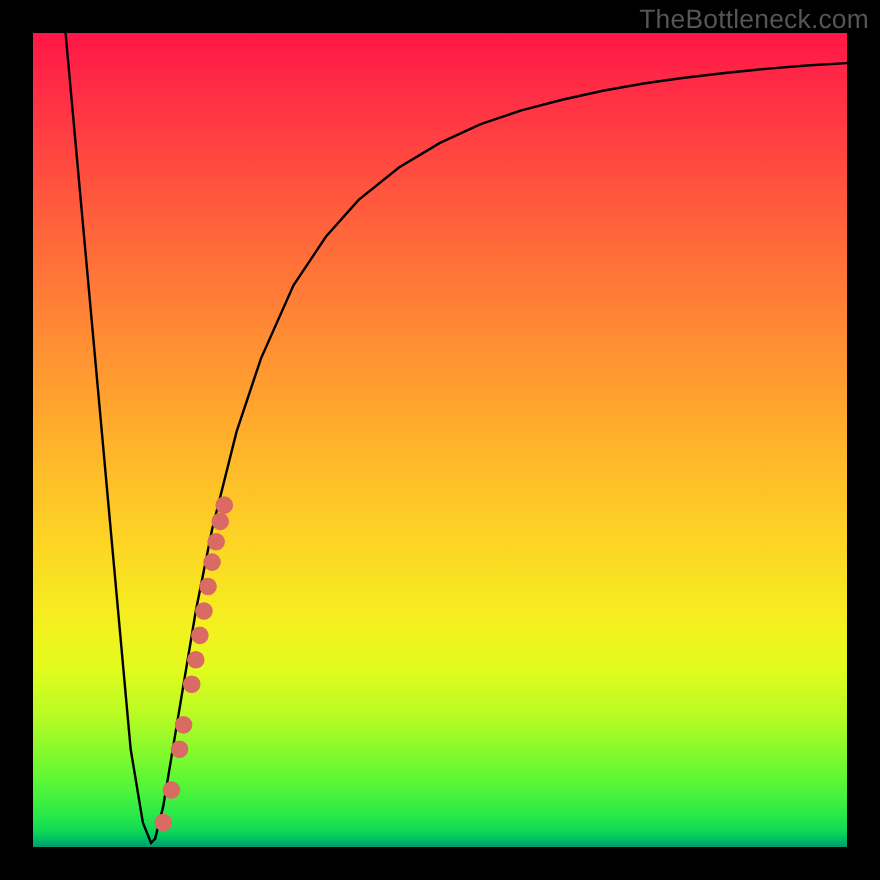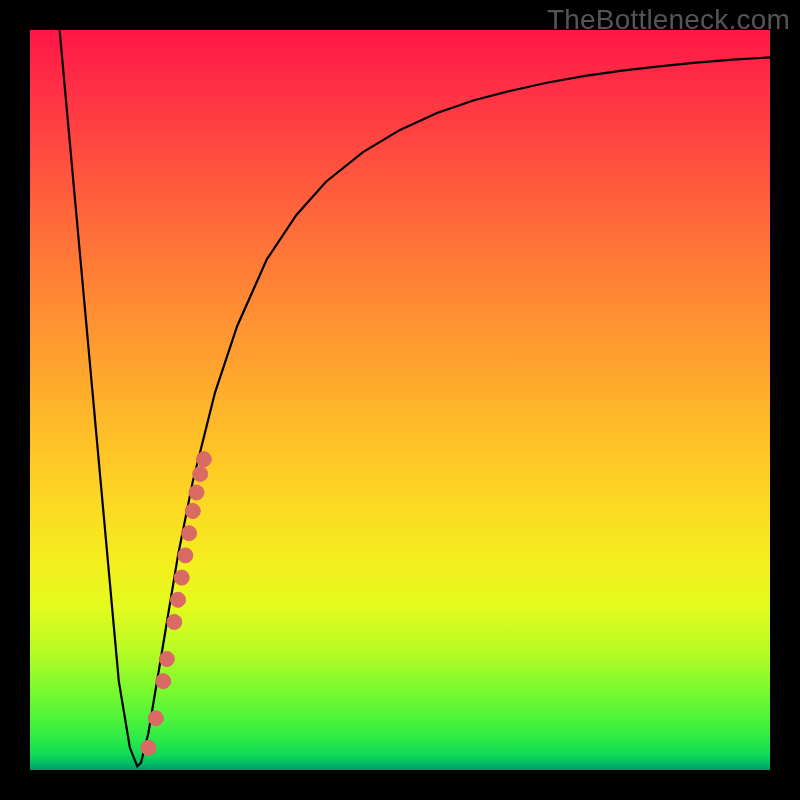--- a/index.html
+++ b/index.html
@@ -42,21 +42,21 @@
       #0fd957 98%,
       #02c063 99%,
       #009a6e 100%
     );
   }
   .watermark {
     position: absolute;
     top: 4px;
     right: 10px;
     color: #555;
-    font-size: 28px;
+    font-size: 24px;
     font-weight: 500;
     letter-spacing: 0.2px;
     user-select: none;
   }
   svg.overlay {
     position: absolute;
     left: 30px;
     top: 30px;
     width: 740px;
     height: 740px;

